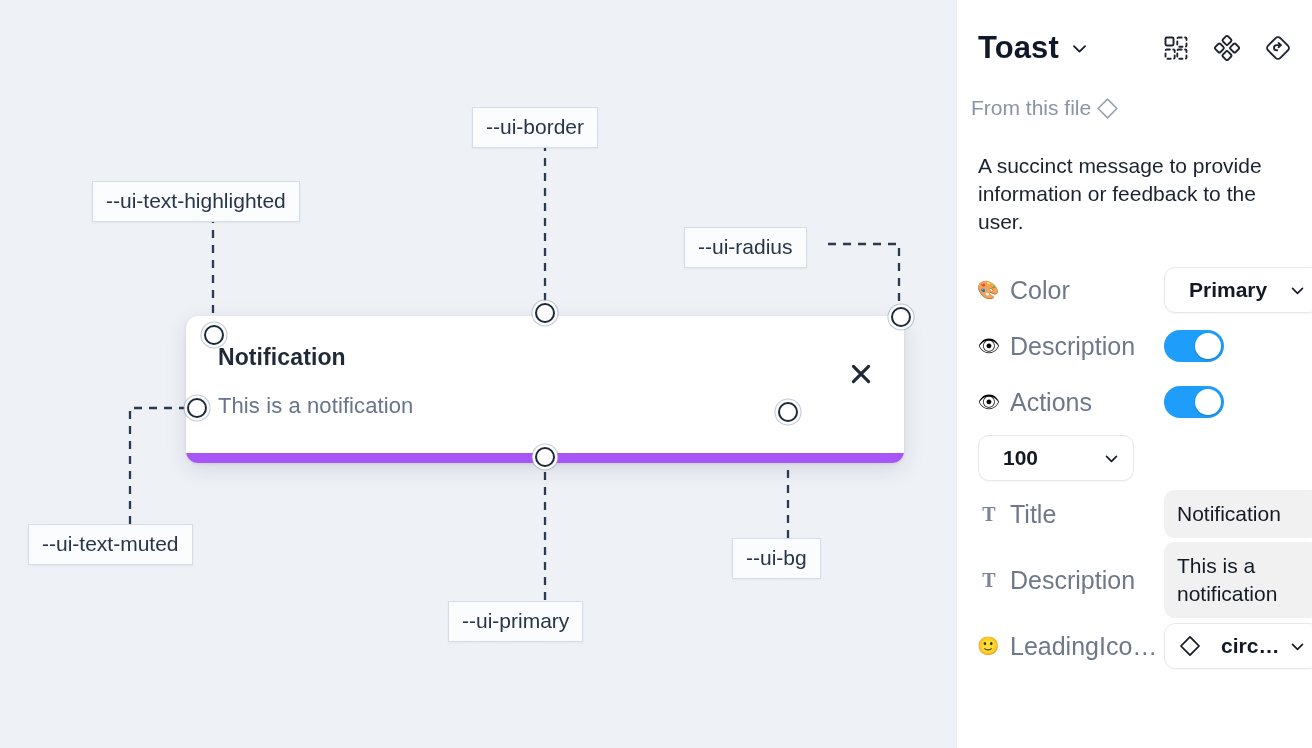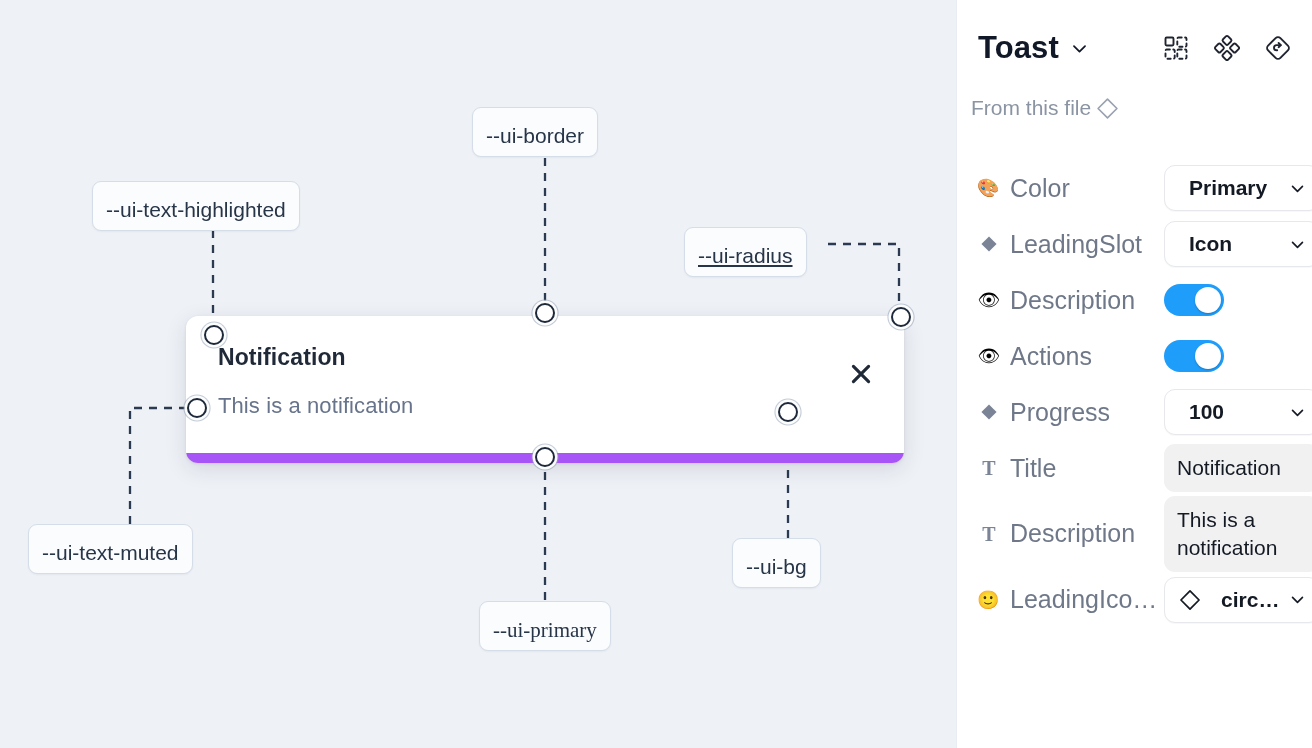--- a/index.html
+++ b/index.html
@@ -46,22 +46,22 @@
   #toast-progress {
     position: absolute; left: 0; right: 0; bottom: 0;
     height: 10px; background: #a855f7;
   }
 
   
   .chip {
     position: absolute;
     background: #fbfcfe;
     border: 1px solid #d5dde9;
-    border-radius: 9px;
-    padding: 16px 13px 8px;
+    border-radius: 0;
+    padding: 7px 13px 8px;
     font-size: 21px;
     color: #273548;
     white-space: nowrap;
     box-shadow: 0 1px 2px rgba(30,41,59,.05);
     cursor: pointer;
     line-height: 1.15;
   }
 
   
   .handle {
@@ -188,25 +188,25 @@
           <path d="M5 5 L19 19 M19 5 L5 19"></path>
         </svg>
       </div>
       <div id="toast-progress"></div>
     </div>
 
     <div class="chip" style="left:92px; top:181px;">--ui-text-highlighted</div>
 
     <div class="chip" style="left:472px; top:107px;">--ui-border</div>
 
-    <div class="chip" style="left:684px; top:227px;text-decoration:underline;">--ui-radius</div>
+    <div class="chip" style="left:684px; top:227px;">--ui-radius</div>
 
     <div class="chip" style="left:28px; top:524px;">--ui-text-muted</div>
 
-    <div class="chip" style="left:479px; top:601px;font-family:Liberation Serif, serif;">--ui-primary</div>
+    <div class="chip" style="left:448px; top:601px;">--ui-primary</div>
 
     <div class="chip" style="left:732px; top:538px;">--ui-bg</div>
 
     <div class="handle" style="left:204px; top:325px;"></div>
     <div class="handle" style="left:535px; top:303px;"></div>
     <div class="handle" style="left:891px; top:307px;"></div>
     <div class="handle" style="left:187px; top:398px;"></div>
     <div class="handle" style="left:535px; top:447px;"></div>
     <div class="handle" style="left:778px; top:402px;"></div>
   </div>
@@ -252,60 +252,41 @@
 
     <div id="from-file-row">
       <div id="from-file-label">From this file</div>
       <div style="display:flex;align-items:center;">
         <svg viewBox="0 0 26 26" width="25" height="25" fill="none" stroke="#9aa2b1" stroke-width="1.7" stroke-linejoin="round">
           <path d="M13 3.2 L22.8 13 L13 22.8 L3.2 13 Z"></path>
         </svg>
       </div>
     </div>
 
+    <div id="summary">A succinct message to provide information or feedback to the user.</div>
 
     <div id="props">
 
       <div class="prop-row">
         <div class="prop-left">
           <span class="prop-icon">🎨</span>
           <span class="prop-label">Color</span>
         </div>
         <div class="prop-ctl">
           <div class="select">
             <span class="sel-val">Primary</span>
             <span class="caret">
               <svg viewBox="0 0 24 24" width="17" height="17" fill="none" stroke="#151b26" stroke-width="2.3" stroke-linecap="round" stroke-linejoin="round">
                   <path d="M5 9 L12 16 L19 9"></path>
                 </svg>
             </span>
           </div>
         </div>
       </div>
 
-      <div class="prop-row">
-        <div class="prop-left">
-          <span class="prop-icon">
-            <svg viewBox="0 0 20 20" width="18" height="18">
-                <path d="M10 1.6 L18.4 10 L10 18.4 L1.6 10 Z" fill="#7b8497"></path>
-              </svg>
-          </span>
-          <span class="prop-label">LeadingSlot</span>
-        </div>
-        <div class="prop-ctl">
-          <div class="select">
-            <span class="sel-val">Icon</span>
-            <span class="caret">
-              <svg viewBox="0 0 24 24" width="17" height="17" fill="none" stroke="#151b26" stroke-width="2.3" stroke-linecap="round" stroke-linejoin="round">
-                  <path d="M5 9 L12 16 L19 9"></path>
-                </svg>
-            </span>
-          </div>
-        </div>
-      </div>
 
       <div class="prop-row">
         <div class="prop-left">
           <span class="prop-icon">👁</span>
           <span class="prop-label">Description</span>
         </div>
         <div class="prop-ctl">
           <div class="toggle">
               <span class="knob"></span>
             </div>
@@ -318,28 +299,20 @@
           <span class="prop-label">Actions</span>
         </div>
         <div class="prop-ctl">
           <div class="toggle">
               <span class="knob"></span>
             </div>
         </div>
       </div>
 
       <div class="prop-row">
-        <div class="prop-left">
-          <span class="prop-icon">
-            <svg viewBox="0 0 20 20" width="18" height="18">
-                <path d="M10 1.6 L18.4 10 L10 18.4 L1.6 10 Z" fill="#7b8497"></path>
-              </svg>
-          </span>
-          <span class="prop-label">Progress</span>
-        </div>
         <div class="prop-ctl">
           <div class="select">
             <span class="sel-val">100</span>
             <span class="caret">
               <svg viewBox="0 0 24 24" width="17" height="17" fill="none" stroke="#151b26" stroke-width="2.3" stroke-linecap="round" stroke-linejoin="round">
                   <path d="M5 9 L12 16 L19 9"></path>
                 </svg>
             </span>
           </div>
         </div>

